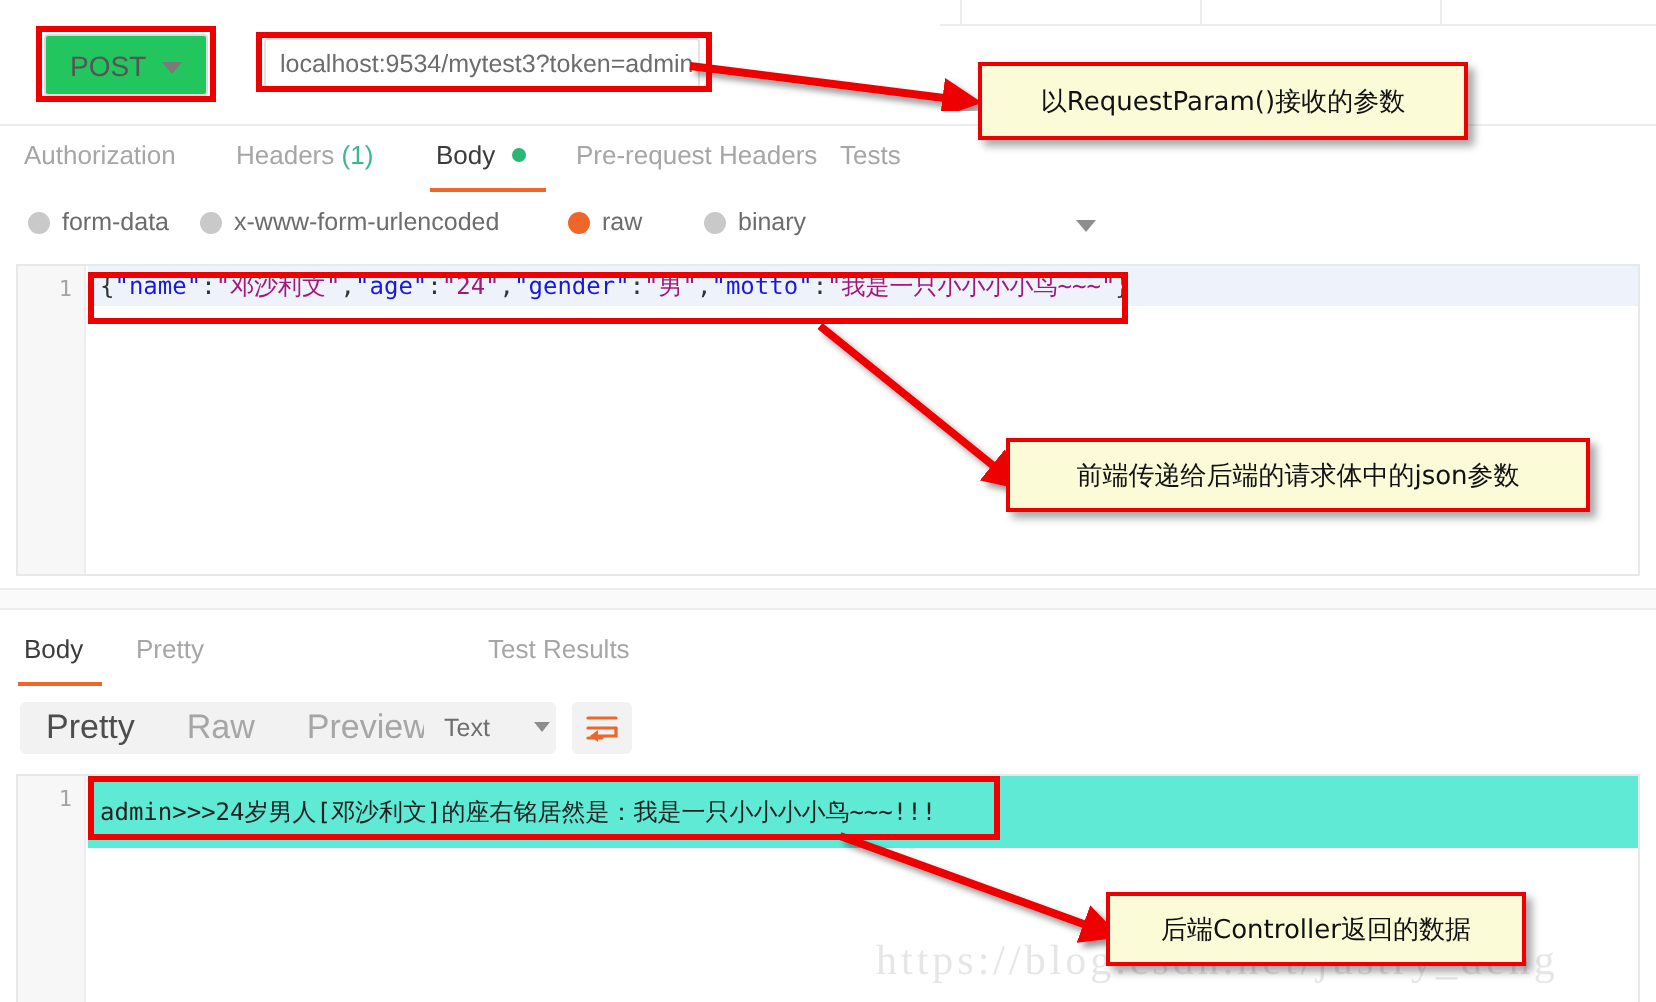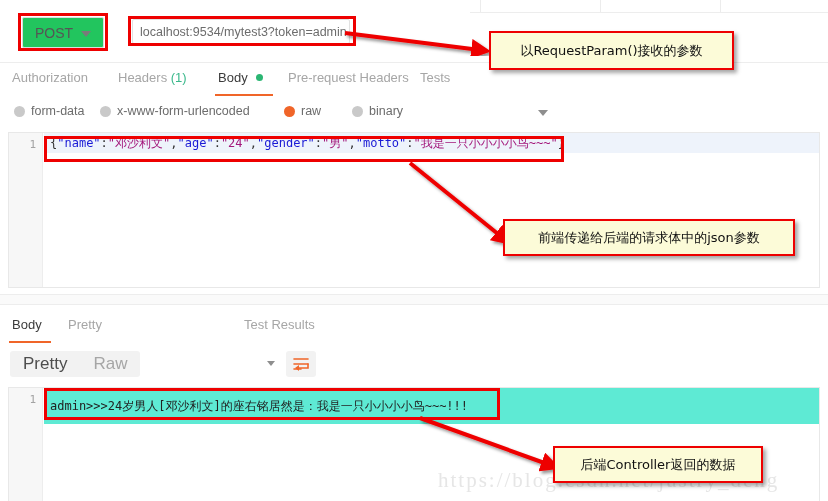--- a/index.html
+++ b/index.html
@@ -441,20 +441,26 @@
 </div>
 
 <div id="response-toolbar">
   <div id="format-group">
     <div class="fmt-btn active">
       <span>Pretty</span>
     </div>
     <div class="fmt-btn">
       <span>Raw</span>
     </div>
+    <div class="fmt-btn">
+      <span>Preview</span>
+    </div>
+  </div>
+  <div id="text-select">
+    <span>Text</span>
   </div>
   <div id="text-caret"></div>
   <div id="wrap-btn">
     <svg width="30" height="26" viewBox="0 0 30 26" aria-hidden="true">
       <g stroke="#f06529" stroke-width="1.6" fill="none" stroke-linecap="round">
         <line x1="8" y1="8" x2="22" y2="8"></line>
         <line x1="8" y1="13" x2="22" y2="13"></line>
         <path d="M22 13 L22 17 L12 17"></path>
         <line x1="8" y1="18" x2="15" y2="18"></line>
       </g>

